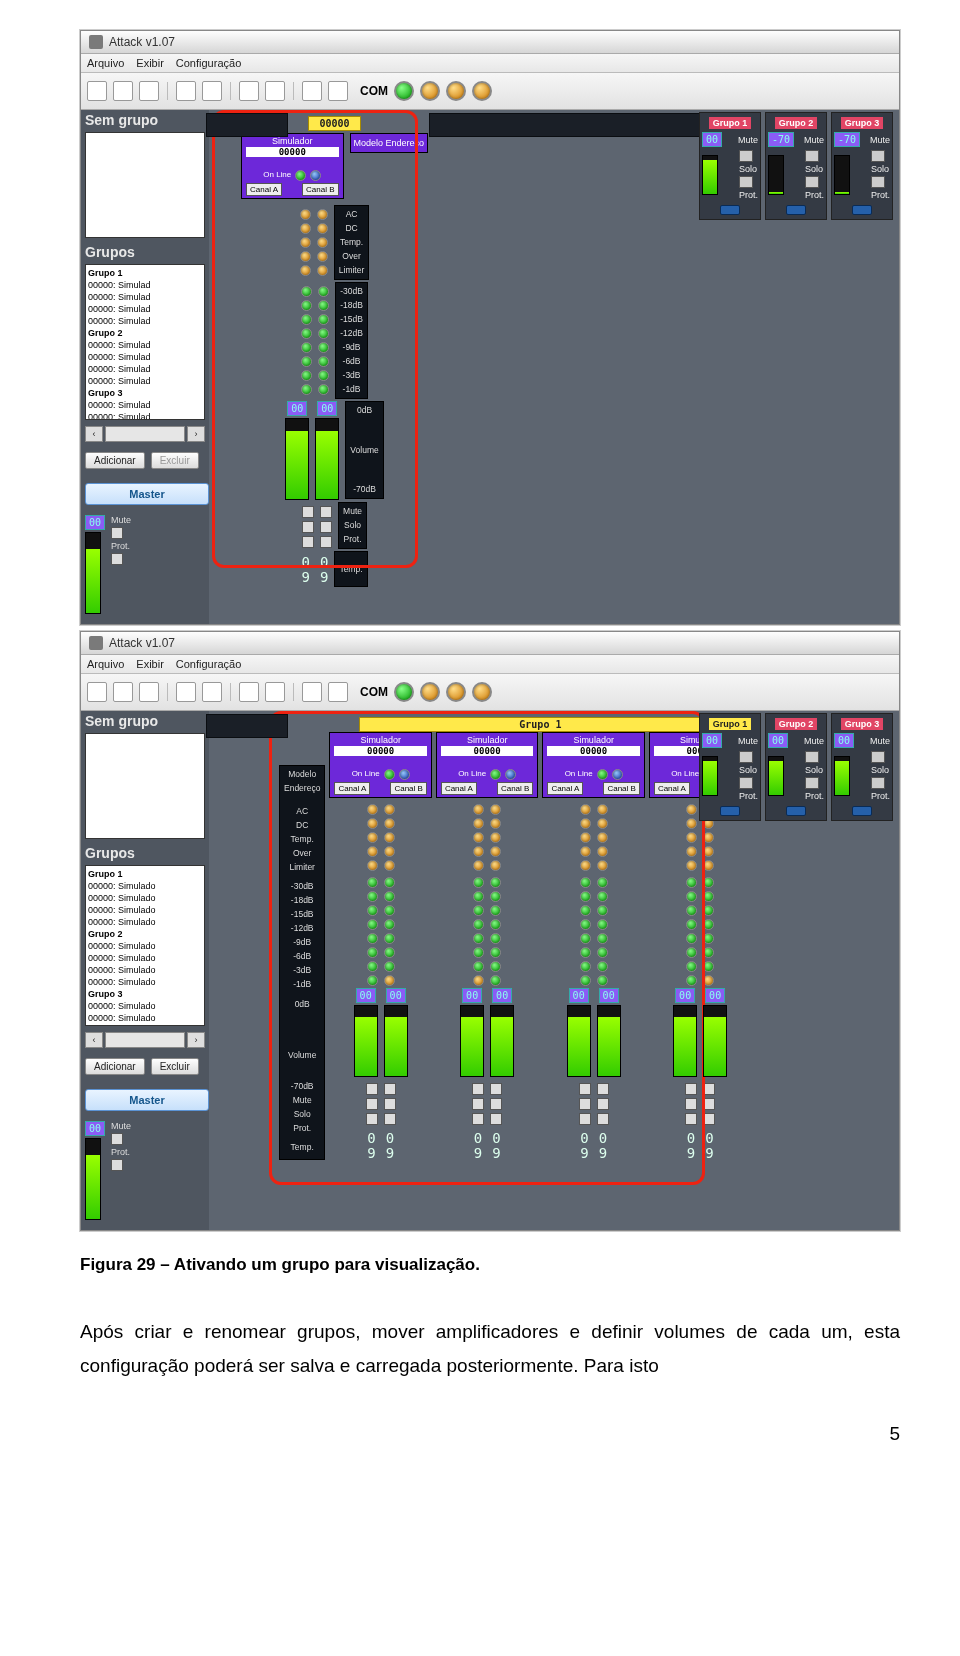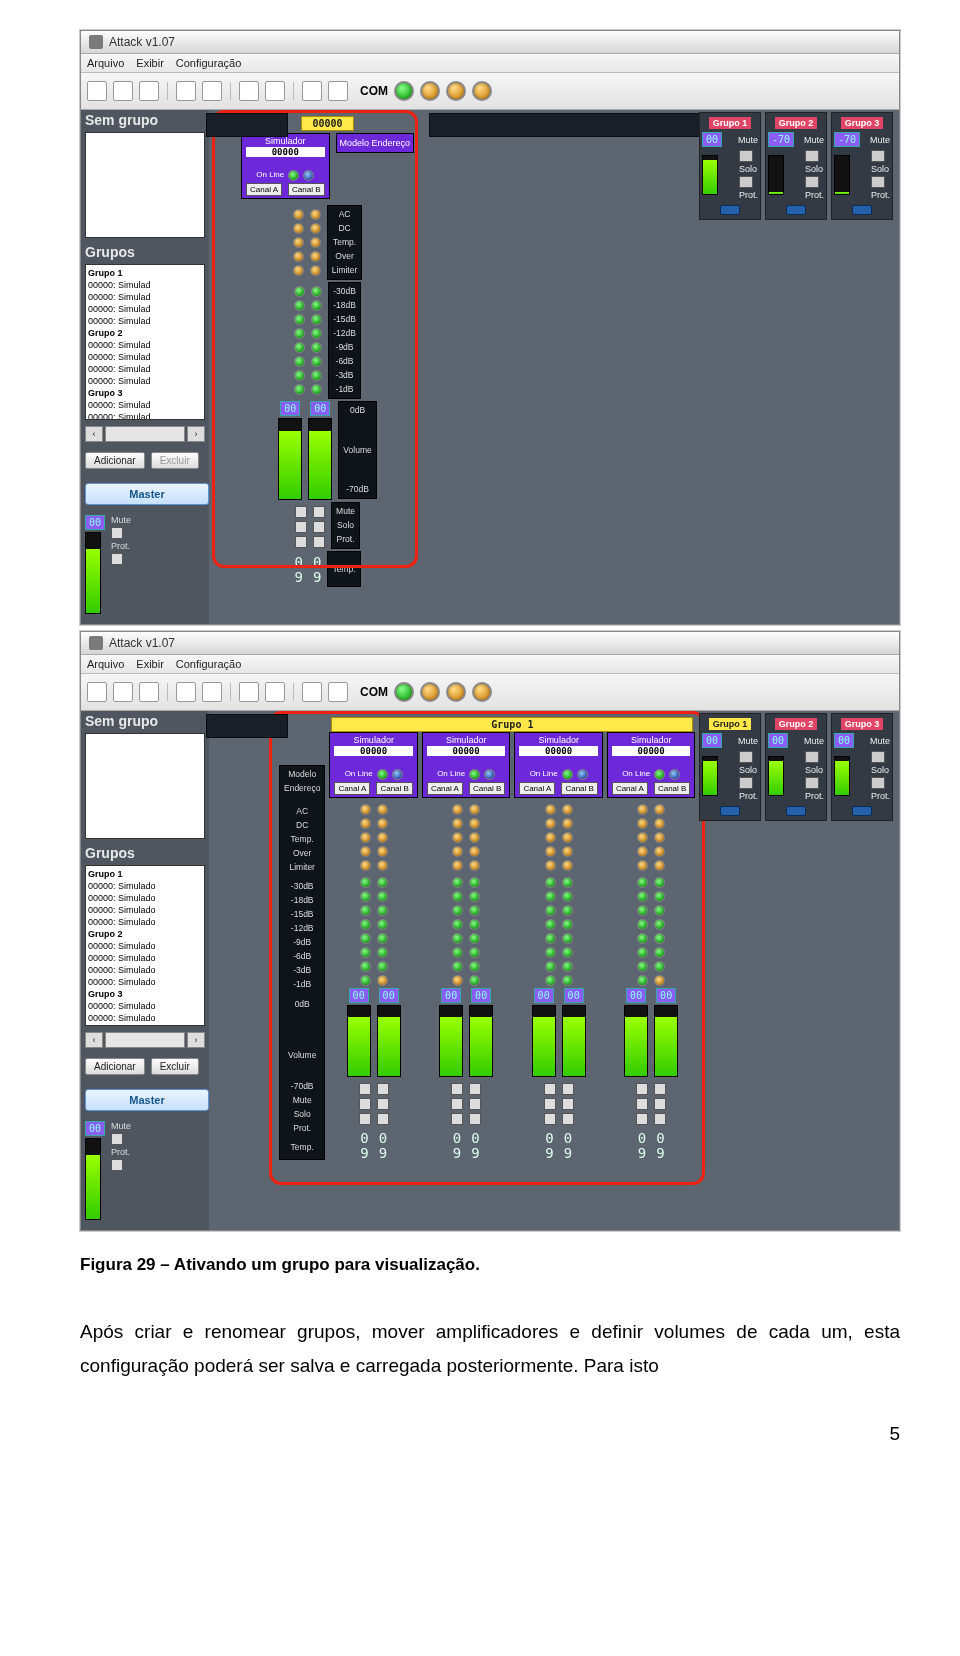--- a/index.html
+++ b/index.html
@@ -47,21 +47,21 @@
   .meter.wide{width:22px;}
 
   .main-area { flex:1; padding:6px; display:flex; gap:10px; align-items:flex-start; position:relative;}
   .dark-strip { width:80px; height:22px; background:#1a1f27; border:1px solid #0a0d11; }
 
   .amp-block{ display:flex; flex-direction:column; align-items:center; gap:2px;}
   .yellow-tag{ background:#ffe94a; color:#222; padding:1px 10px; font-family:monospace; font-weight:bold; border:1px solid #a88b00;}
   .sim-box{ background:#6d28d9; color:#fff; padding:2px 4px; border:1px solid #000; text-align:center; font-size:9px;}
   .sim-box .num{background:#fff;color:#000;font-family:monospace;font-weight:bold;padding:0 4px;display:block;margin:1px 0;}
   .onl-row{display:flex;gap:4px;justify-content:center;margin-top:13px;}
-  .chan-row{display:flex;gap:6px;margin-top:2px;}
+  .chan-row{display:flex;gap:20px;margin-top:2px;}
   .chan{background:#eee;color:#000;font-size:8px;padding:1px 3px;border:1px solid #555;}
   .two-col{display:flex;gap:6px;margin-top:4px;}
   .col-leds{display:flex;flex-direction:column;gap:3px;align-items:center;}
   .lbl-col{ background:#0f141b; color:#ddd; font-size:8.5px; padding:3px 4px; display:flex; flex-direction:column; gap:3px; align-items:center; border:1px solid #000; line-height:11px;}
   .lbl-col span{white-space:nowrap;}
   .vol-row{display:flex;gap:6px;align-items:flex-end;}
   .lo-row{display:flex;flex-direction:column;align-items:center;gap:1px;margin-top:4px;}
   .big9{font-family:monospace;color:#dfe;font-size:14px;line-height:14px;}
   .outline-red{ position:absolute; border:3px solid #e21; border-radius:12px; pointer-events:none;}
 

